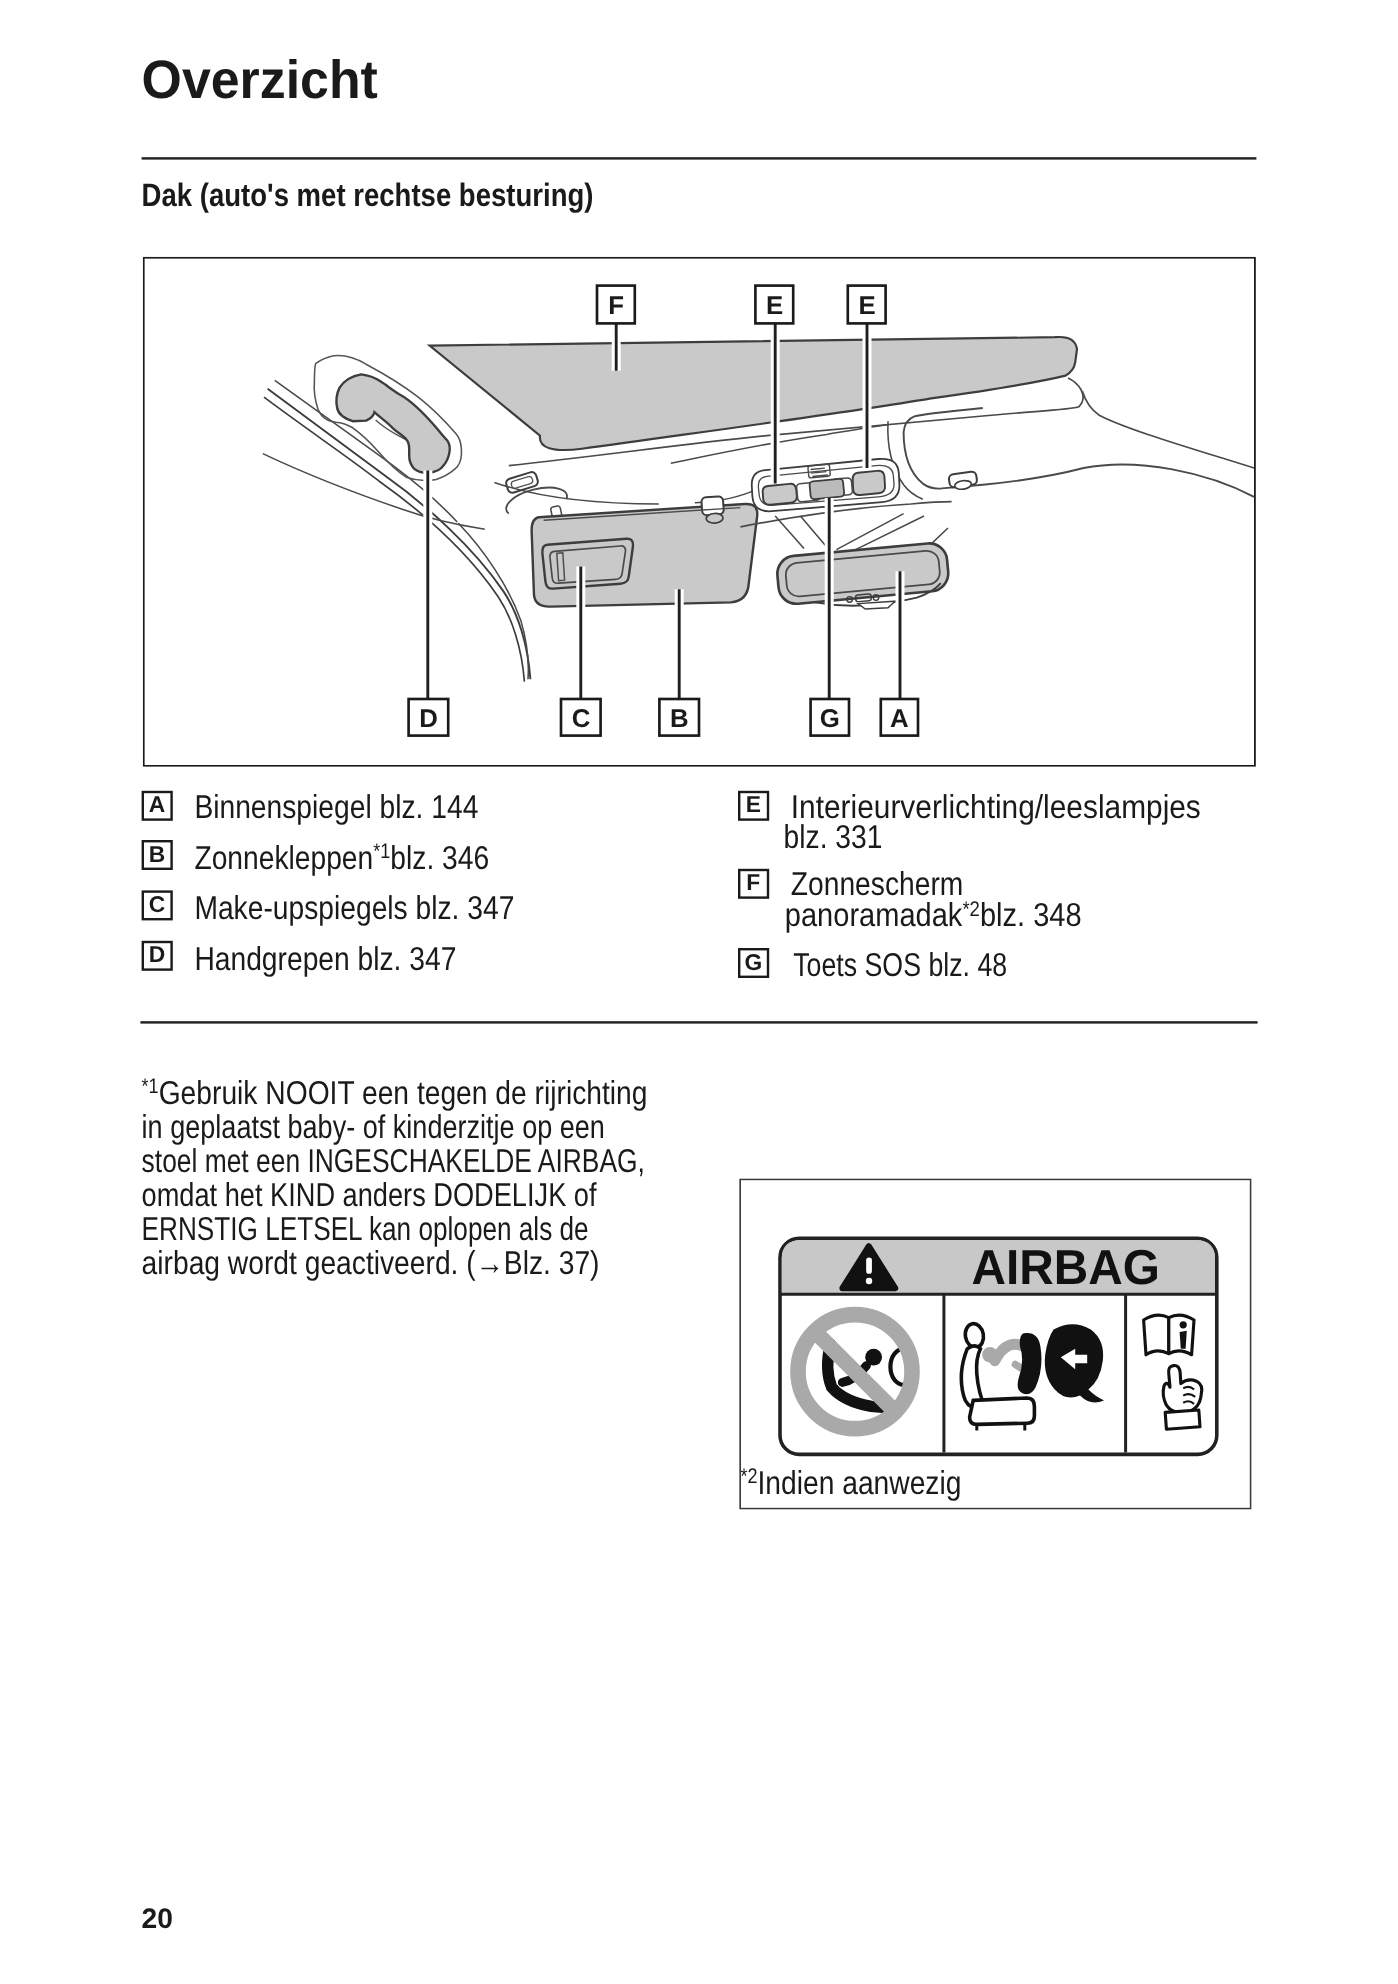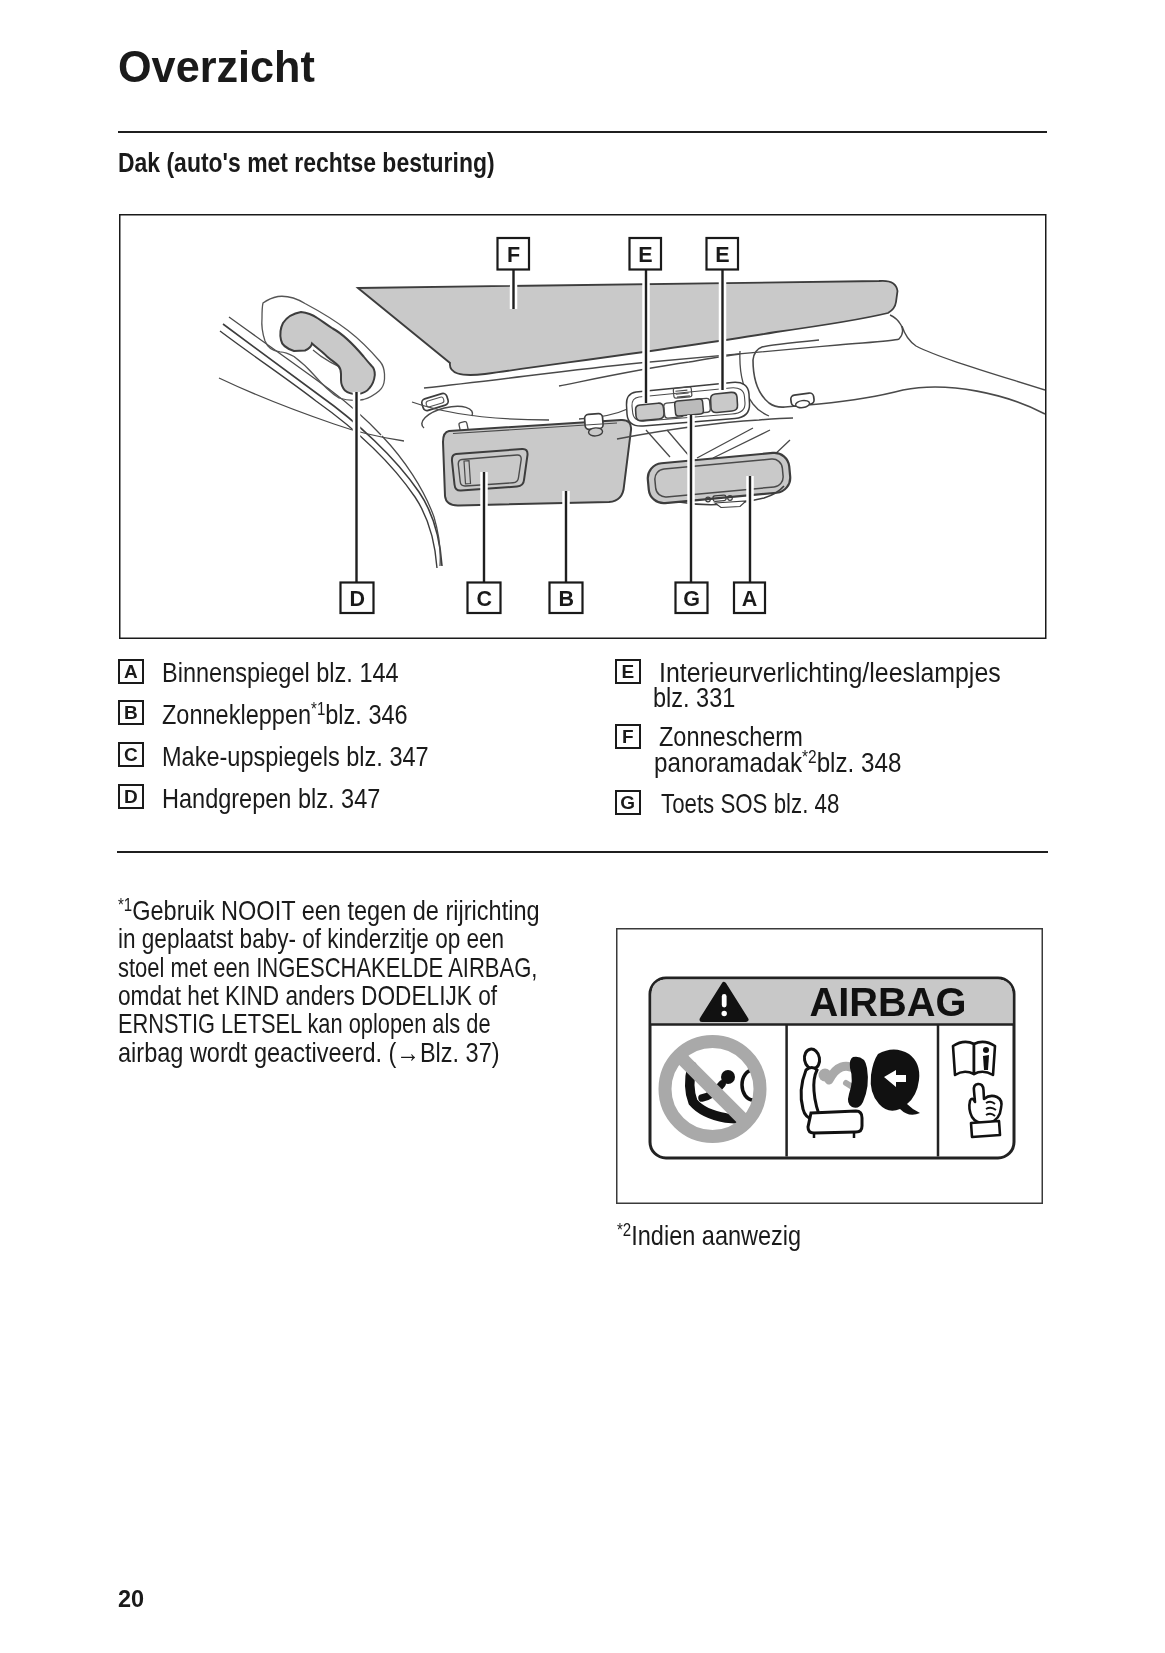--- a/index.html
+++ b/index.html
@@ -142,21 +142,21 @@
 
 <div class="rule" style="left:117px;top:851px;width:931px;"></div>
 
 <div class="t" style="left:118px;top:897px;"><sup>*1</sup>Gebruik NOOIT een tegen de rijrichting</div>
 <div class="t" style="left:118px;top:925.3px;transform:scaleX(0.82);">in geplaatst baby- of kinderzitje op een</div>
 <div class="t" style="left:118px;top:953.6px;transform:scaleX(0.80);">stoel met een INGESCHAKELDE AIRBAG,</div>
 <div class="t" style="left:118px;top:981.9px;transform:scaleX(0.824);">omdat het KIND anders DODELIJK of</div>
 <div class="t" style="left:118px;top:1010.2px;transform:scaleX(0.793);">ERNSTIG LETSEL kan oplopen als de</div>
 <div class="t" style="left:118px;top:1038.5px;">airbag wordt geactiveerd. (→Blz. 37)</div>
 
-<div class="abs" style="left:616px;top:928px;">
+<div class="abs" style="left:616px;top:982px;">
 <svg width="427" height="276" viewBox="0 0 427 276">
 <rect x="0.75" y="0.75" width="425.5" height="274.5" fill="#fff" stroke="#3a3a3a" stroke-width="1.5"></rect>
 <rect x="34" y="50" width="364" height="180" rx="16" fill="#fff" stroke="#222" stroke-width="3"></rect>
 <path d="M35.5,96 L396.5,96 L396.5,67 Q396.5,51.5 381,51.5 L51,51.5 Q35.5,51.5 35.5,67 Z" fill="#c8c8c8"></path>
 <path d="M34,96.5 L398,96.5" stroke="#222" stroke-width="2.5"></path>
 <path d="M108,56.5 L130,91.5 L86,91.5 Z" fill="#111" stroke="#111" stroke-width="5" stroke-linejoin="round"></path>
 <rect x="105.8" y="66" width="4.8" height="13.5" rx="2.4" fill="#fff"></rect>
 <circle cx="108.2" cy="85.5" r="2.7" fill="#fff"></circle>
 <text x="272" y="88" font-family="Liberation Sans, sans-serif" font-size="41" font-weight="bold" fill="#111" text-anchor="middle" textLength="157" lengthAdjust="spacingAndGlyphs">AIRBAG</text>
 <path d="M170.6,96.5 V228.5 M322,96.5 V228.5" stroke="#222" stroke-width="2.5"></path>

